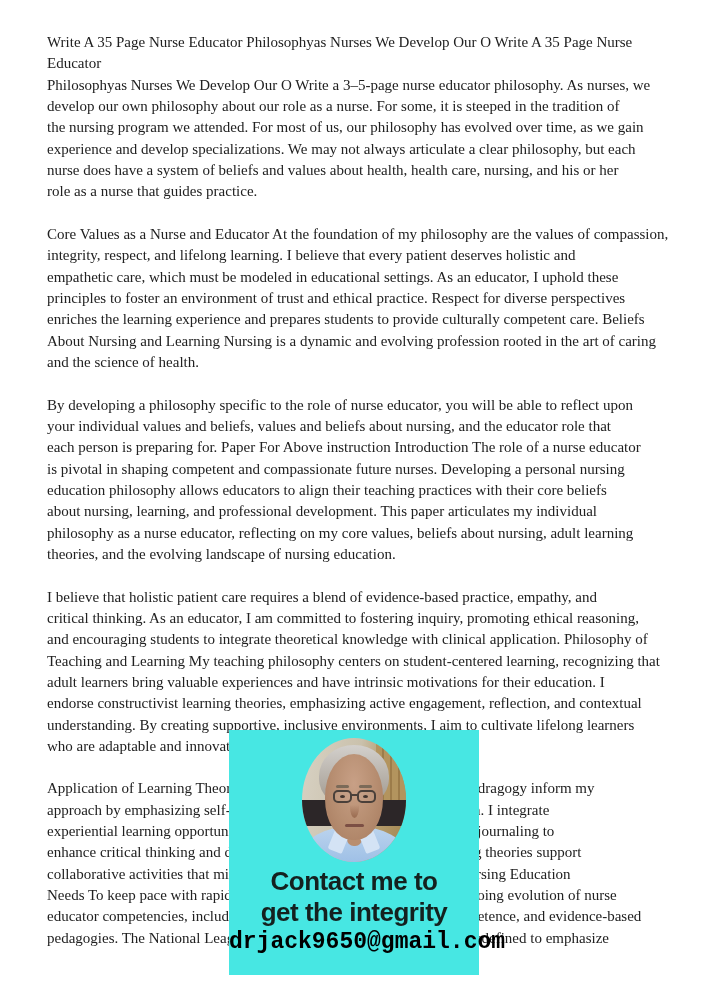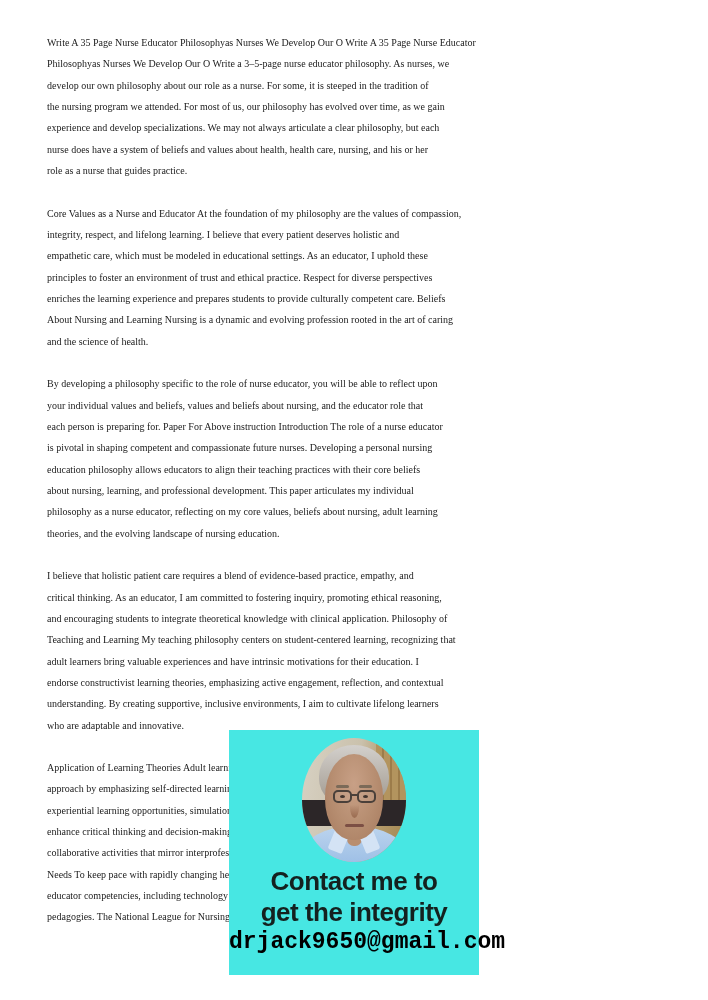--- a/index.html
+++ b/index.html
@@ -15,21 +15,21 @@
     width: 708px;
     height: 1000px;
     background: #ffffff;
   }
   .doc {
     position: absolute;
     left: 47px;
     top: 32px;
     width: 632px;
     font-family: "Liberation Serif", serif;
-    font-size: 10px;
+    font-size: 15px;
     line-height: 21.33px;
     color: #212121;
   }
   .para {
     margin: 0 0 21.33px 0;
     white-space: pre-line;
   }
   
   .popup {
     position: absolute;

